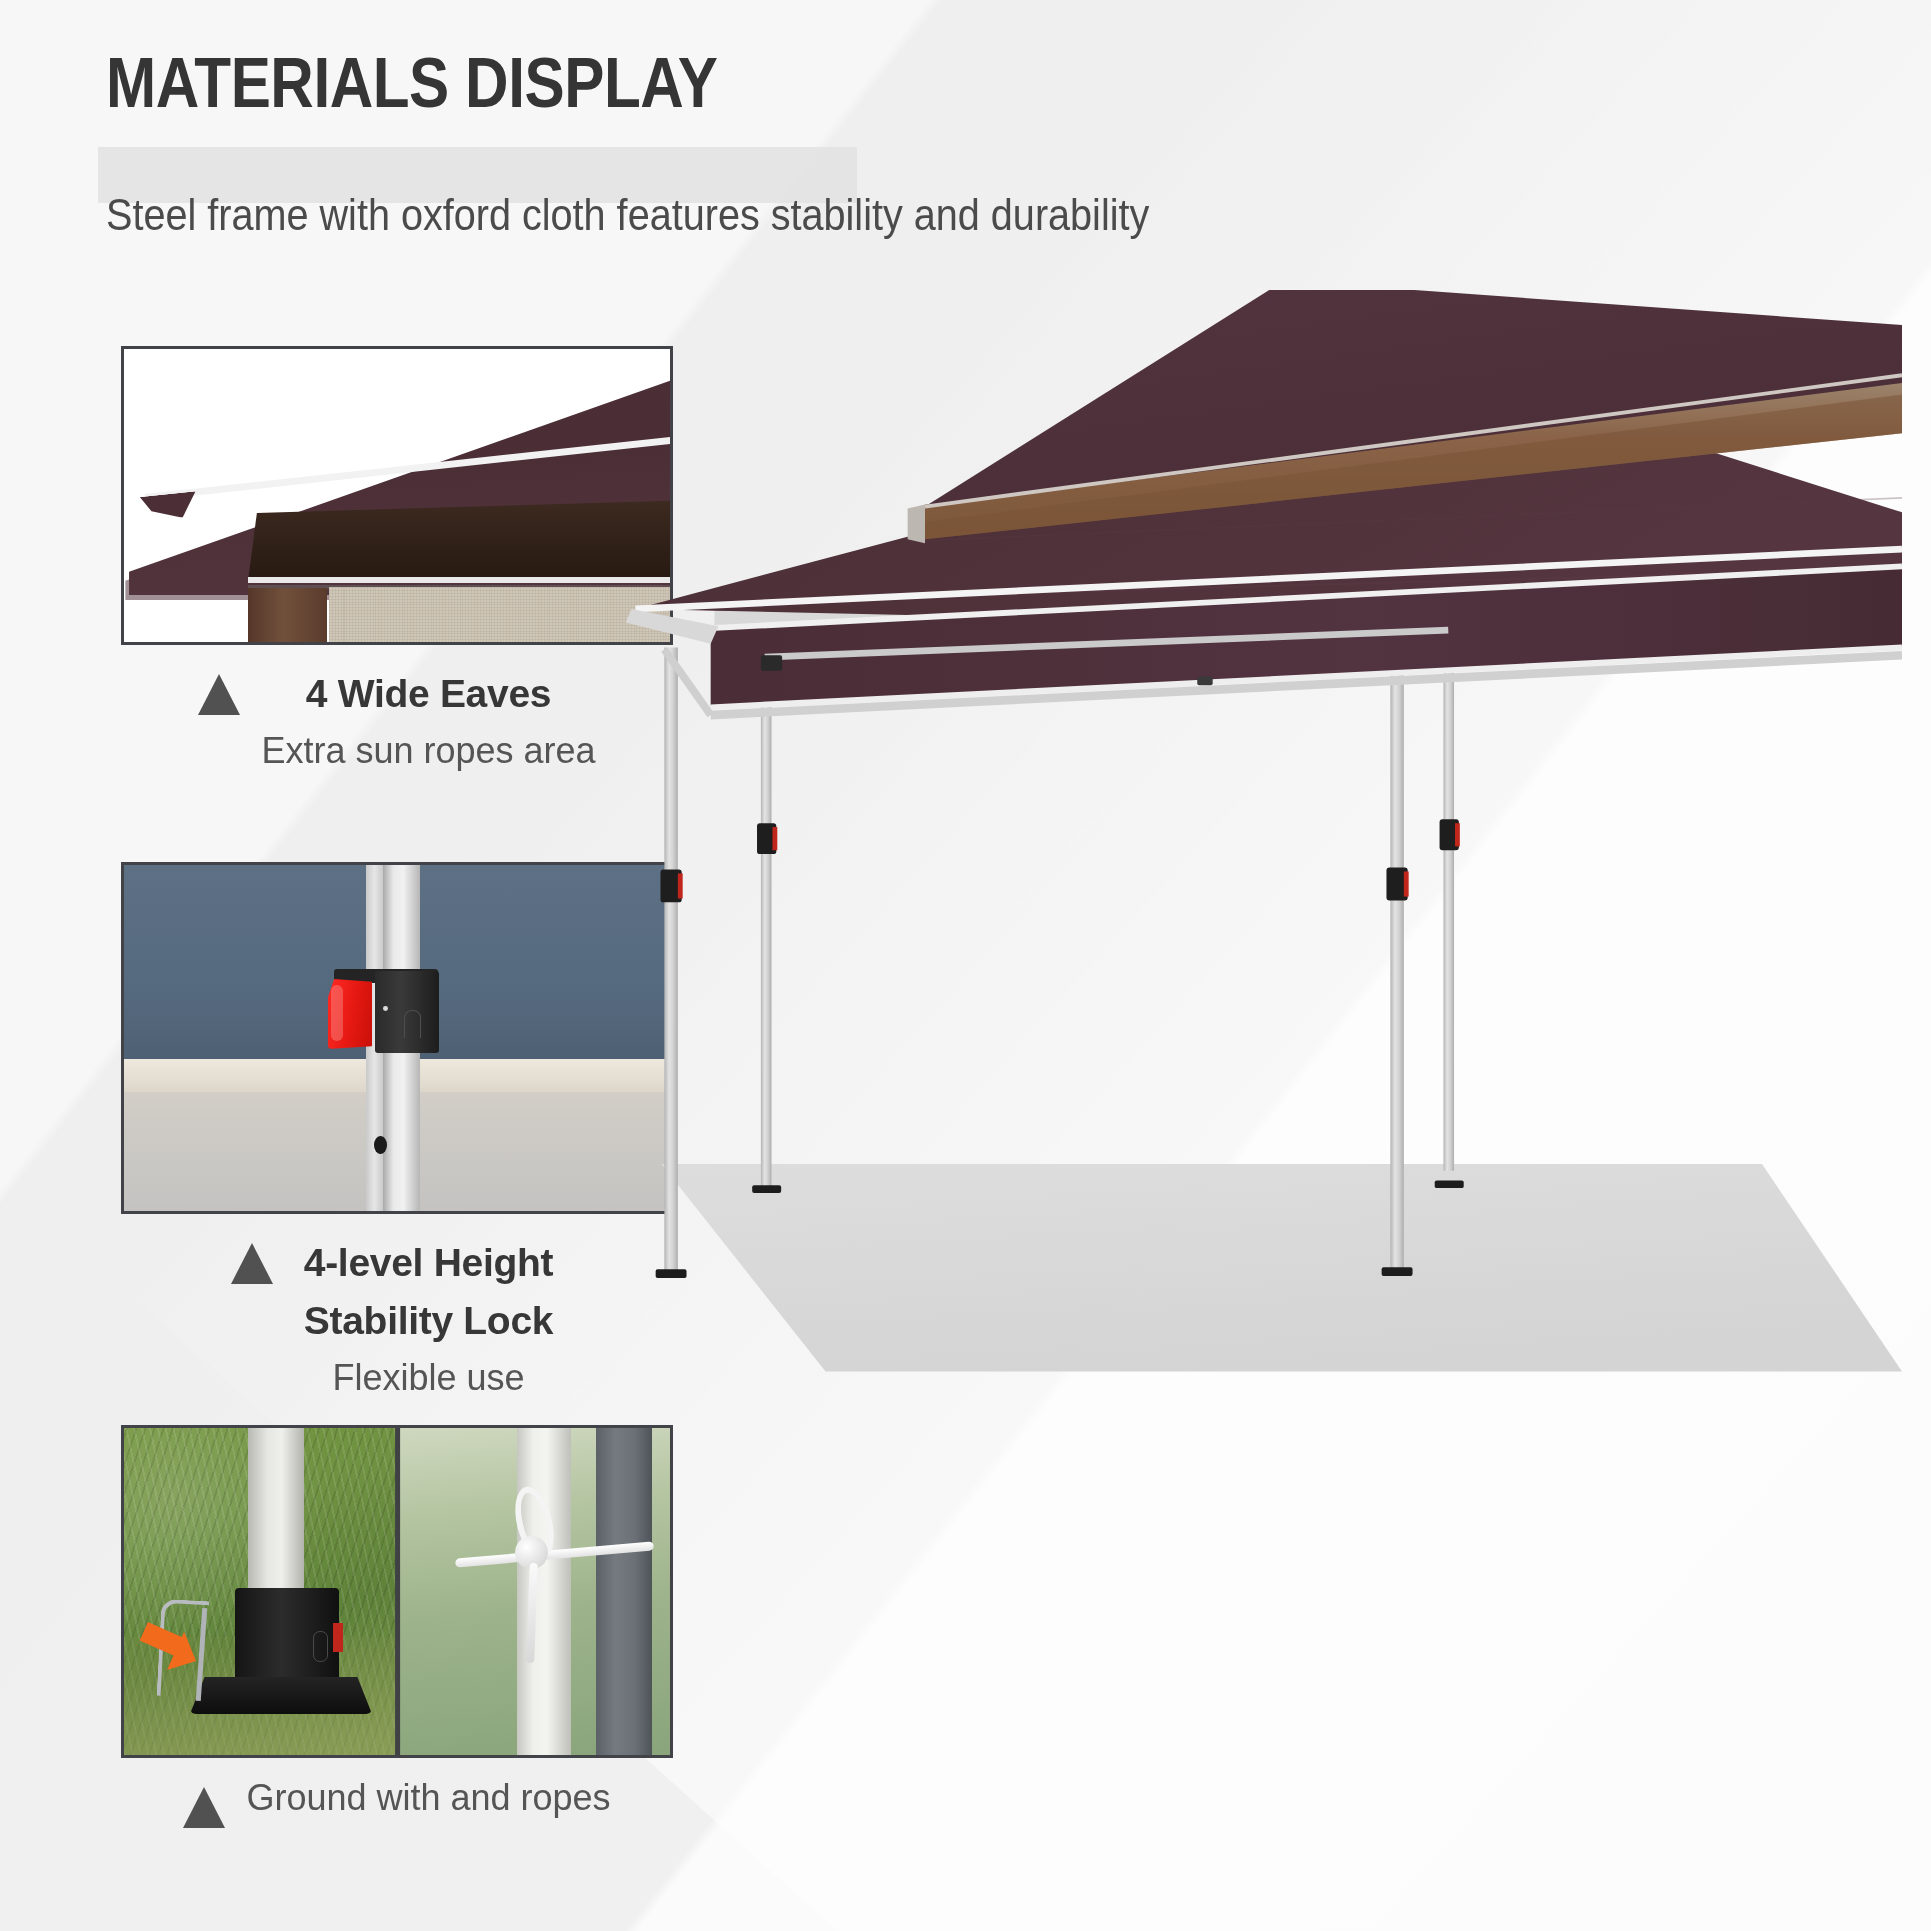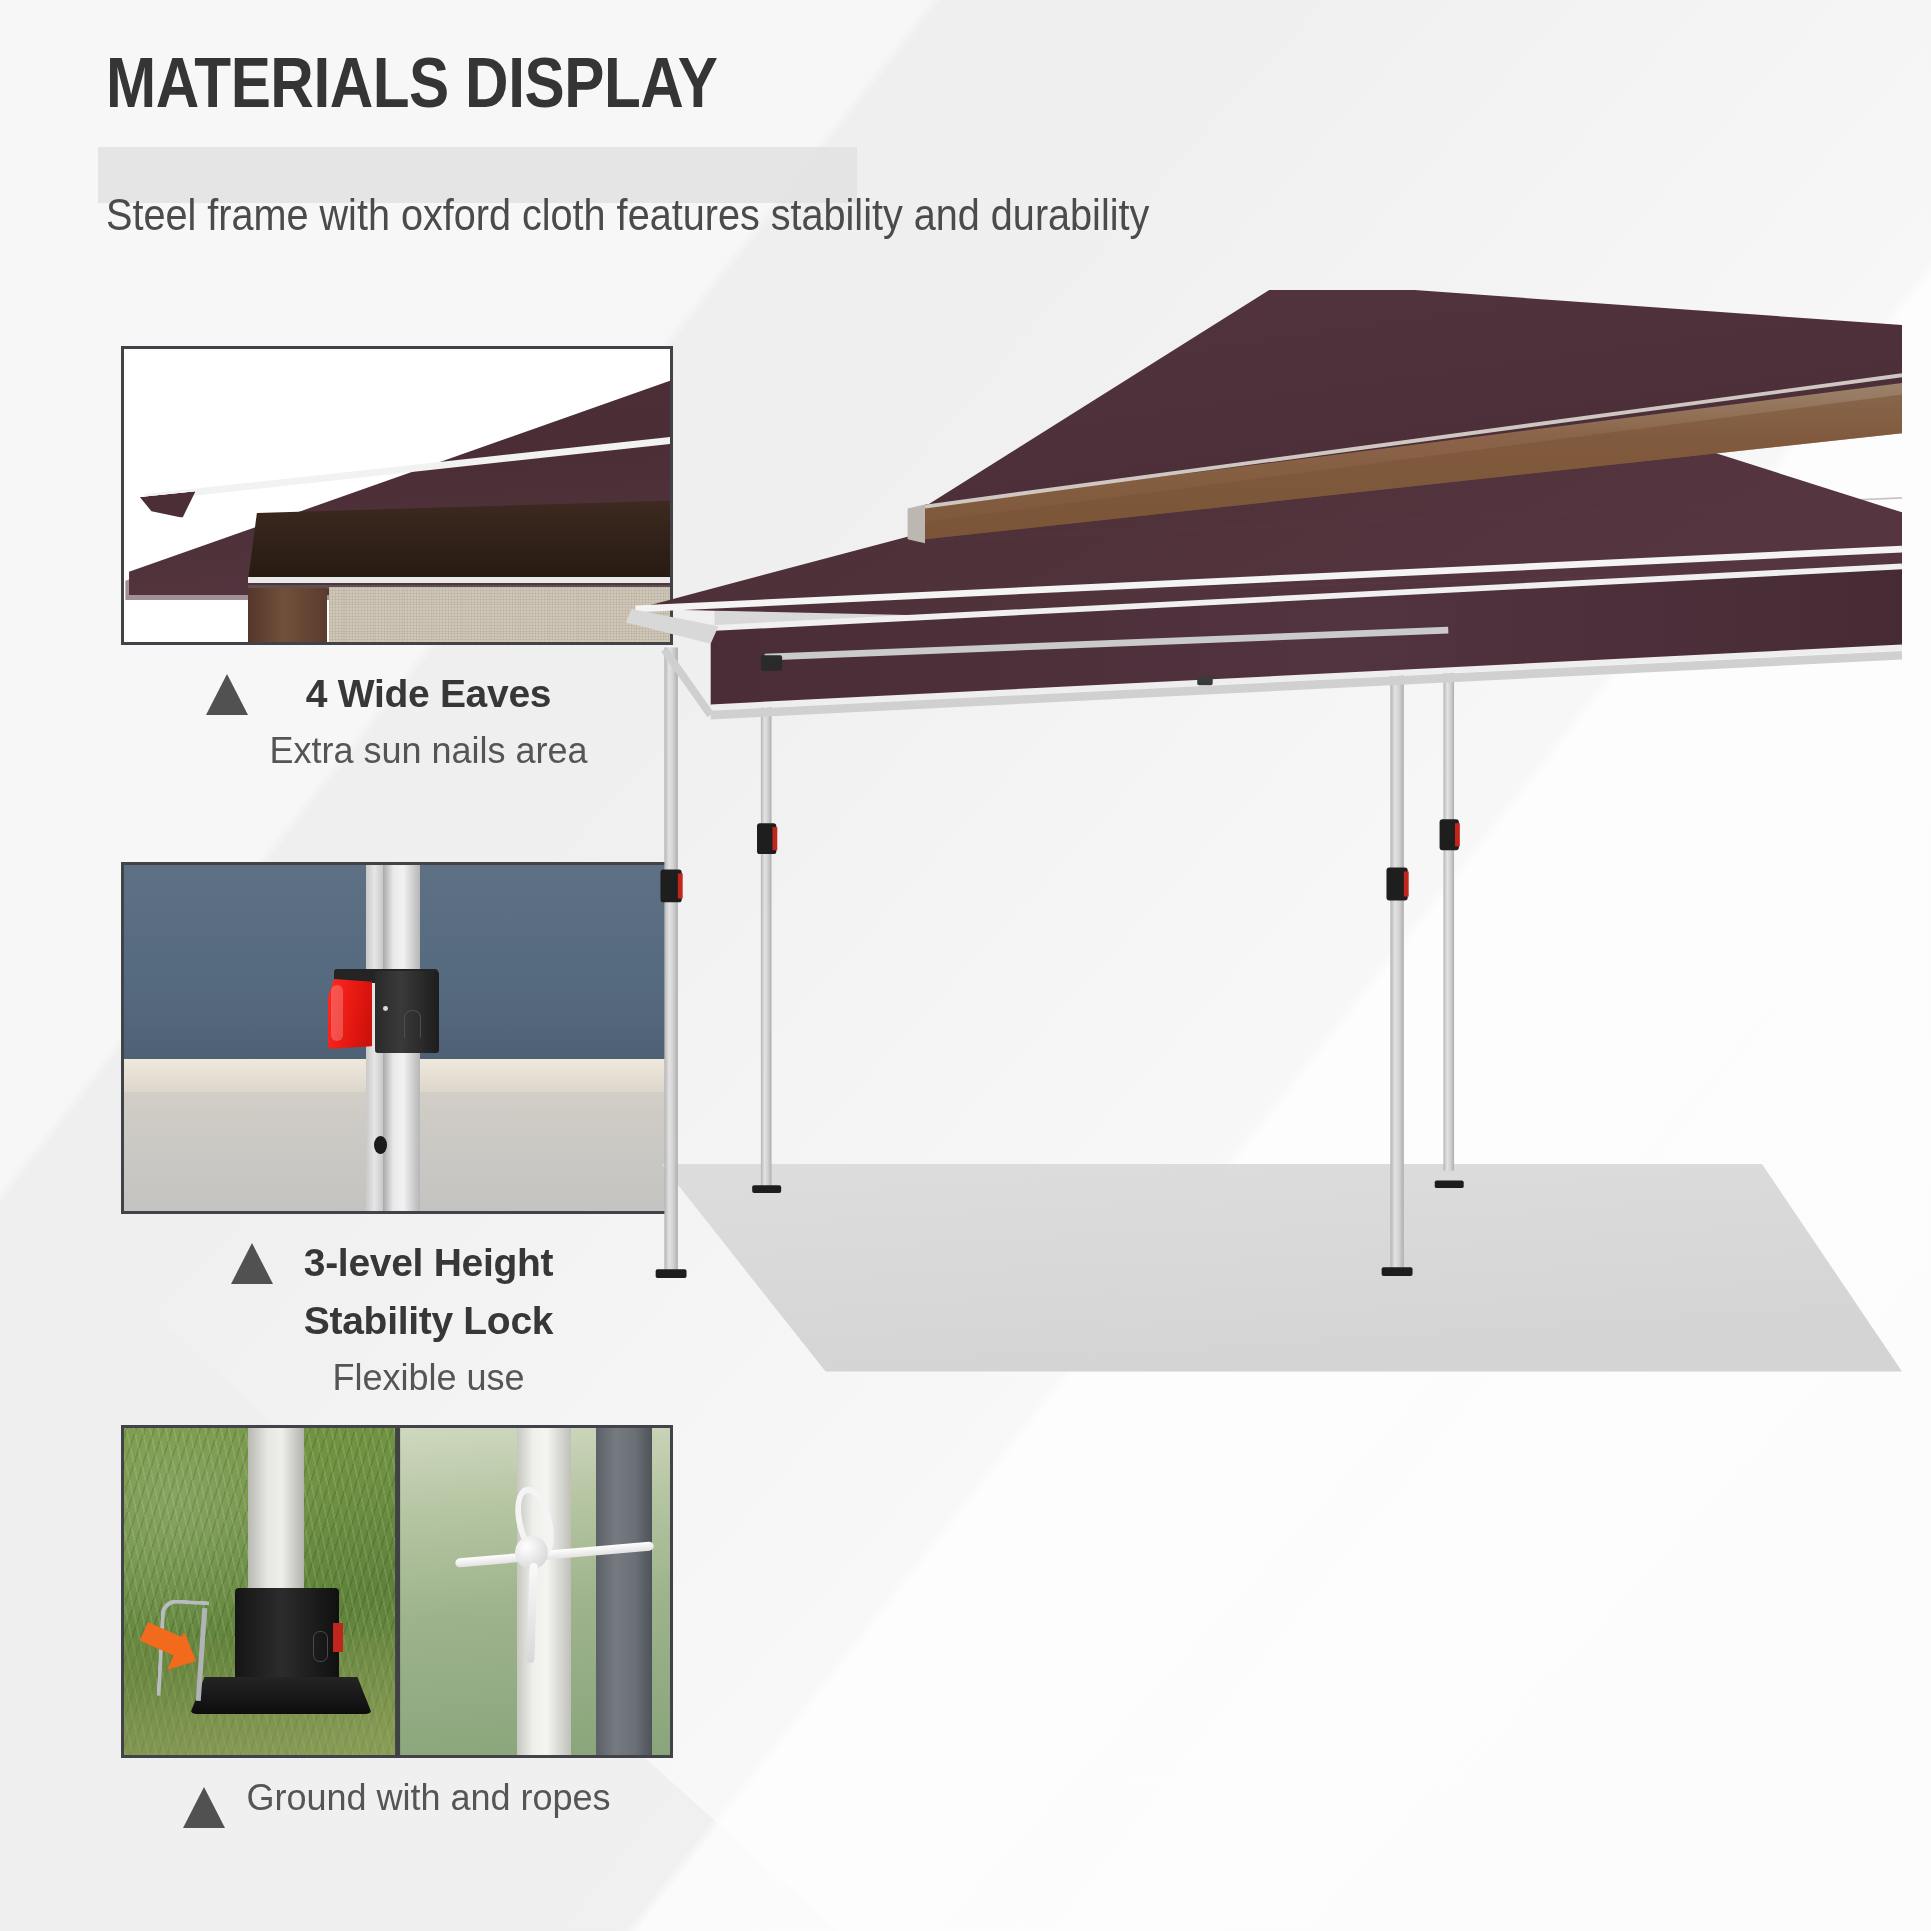--- a/index.html
+++ b/index.html
@@ -292,21 +292,21 @@
       <div class="band"></div>
       <div class="band-piping"></div>
       <div class="band-piping2"></div>
       <div class="post"></div>
       <div class="mesh"></div>
     </div>
     <div class="cap">
       <div class="tri"></div>
       <div class="cap-text">
         <p class="cap-title">4 Wide Eaves</p>
-        <p class="cap-sub">Extra sun nails area</p>
+        <p class="cap-sub">Extra sun ropes area</p>
       </div>
     </div>
   </div>
 
   <div class="feature" style="top:862px;">
     <div class="photo p2">
       <div class="wall"></div>
       <div class="ground"></div>
       <div class="pole-back"></div>
       <div class="pole"></div>
@@ -314,21 +314,21 @@
       <div class="lock-top"></div>
       <div class="lock-body"></div>
       <div class="lock-slot"></div>
       <div class="screw"></div>
       <div class="lever"></div>
       <div class="lever-hi"></div>
     </div>
     <div class="cap">
       <div class="tri"></div>
       <div class="cap-text">
-        <p class="cap-title">3-level Height</p>
+        <p class="cap-title">4-level Height</p>
         <p class="cap-title">Stability Lock</p>
         <p class="cap-sub">Flexible use</p>
       </div>
     </div>
   </div>
 
   <div class="feature" style="top:1425px;">
     <div class="photo p3">
       <div class="halfL">
         <div class="grass-tex"></div>

